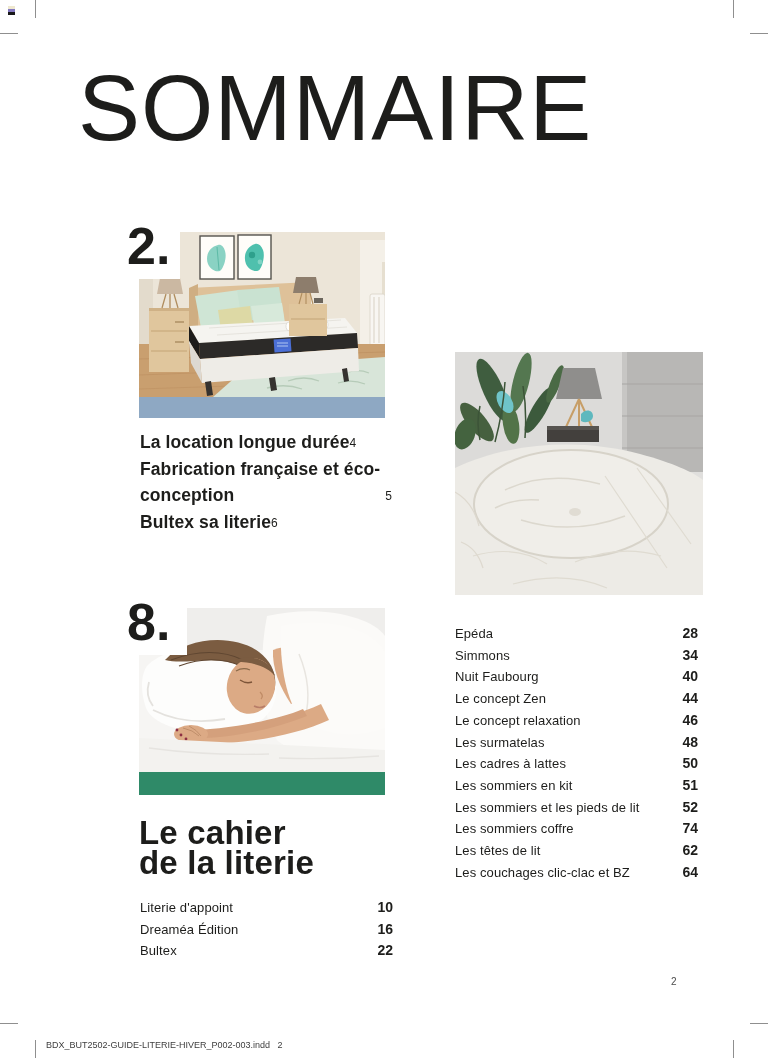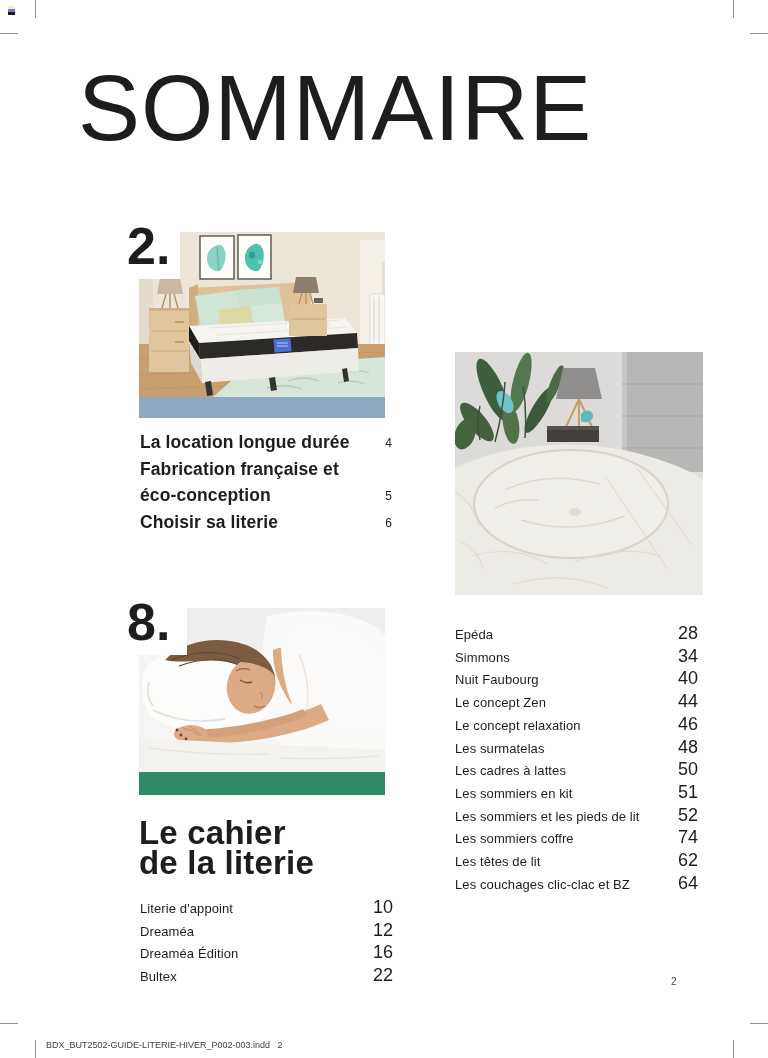--- a/index.html
+++ b/index.html
@@ -31,30 +31,30 @@
   
   .photo { position:absolute; overflow:hidden; }
   .photo svg { display:block; width:100%; height:100%; }
   #photo-bedroom  { left:139px; top:232px; width:246px; height:165px; }
   #strip-blue     { position:absolute; left:139px; top:397px; width:246px; height:21px; background:#8ea8c3; }
   #photo-mattress { left:455px; top:352px; width:248px; height:243px; }
   #photo-sleep    { left:139px; top:608px; width:246px; height:164px; }
   #strip-green    { position:absolute; left:139px; top:772px; width:246px; height:23px; background:#2f8a68; }
   
   .toc-bold { position:absolute; left:140px; top:429px; width:252px; }
-  .toc-bold .row { display:flex; justify-content:space-between; align-items:flex-end; margin-bottom:1px;gap:16px; }
+  .toc-bold .row { display:flex; align-items:flex-end; margin-bottom:1px; }
   .toc-bold .lbl { font-size:17.5px; font-weight:700; line-height:26px; letter-spacing:0.1px; }
   .toc-bold .num { font-size:12px; font-weight:400; padding-bottom:5px; color:#1d1d1b; }
   .heading {
     position:absolute; left:139px; top:818px; font-size:33px; font-weight:700;
     line-height:30px; letter-spacing:0.2px;
   }
   .toc-plain .row { display:flex; justify-content:space-between; align-items:baseline; }
   .toc-plain .lbl { font-size:13px; font-weight:400; letter-spacing:0.1px; }
-  .toc-plain .num { font-size:18px; font-weight:400; }
+  .toc-plain .num { font-size:14px; font-weight:700; }
   #toc-left  { position:absolute; left:140px; top:897px; width:253px;text-align:right; }
   #toc-left .row { line-height:21.5px; }
   #toc-right { position:absolute; left:455px; top:623px; width:243px; }
   #toc-right .row { line-height:20.7px; }
   
   .folio { position:absolute; left:671px; top:976px; font-size:10px; color:#4c4c4c; }
   .footer-left  { position:absolute; left:46px;  top:1040px; font-size:9px; color:#3e3e3e; white-space:pre; }
   .footer-right { position:absolute; right:44px; top:1041px; font-size:9px; color:#3e3e3e; white-space:pre;margin-top:29px; }
 </style>
 </head>
@@ -140,21 +140,21 @@
   <div class="toc-bold">
     <div class="row">
       <span class="lbl">La location longue durée</span>
       <span class="num">4</span>
     </div>
     <div class="row">
       <span class="lbl">Fabrication française et éco-conception</span>
       <span class="num">5</span>
     </div>
     <div class="row">
-      <span class="lbl">Choisir sa literie</span>
+      <span class="lbl">Bultex sa literie</span>
       <span class="num">6</span>
     </div>
   </div>
 
   <div class="photo" id="photo-mattress" aria-label="close-up of white quilted mattress topper with grey headboard and plants">
     <svg viewBox="0 0 248 243" preserveAspectRatio="none">
       <rect width="248" height="243" fill="#e0dfdd"></rect>
       <rect x="0" y="0" width="167" height="135" fill="#dcdbd9"></rect>
       <rect x="167" y="0" width="81" height="120" fill="#b8b7b5"></rect>
       <rect x="167" y="0" width="5" height="120" fill="#c7c6c4"></rect>
@@ -223,24 +223,20 @@
     <span>Le cahier</span><br>
     <span>de la literie</span>
   </h2>
 
   <div class="toc-plain" id="toc-left">
     <div class="row">
       <span class="lbl">Literie d'appoint</span>
       <span class="num">10</span>
     </div>
     <div class="row">
-      <span class="lbl">Dreaméa</span>
-      <span class="num">12</span>
-    </div>
-    <div class="row">
       <span class="lbl">Dreaméa Édition</span>
       <span class="num">16</span>
     </div>
     <div class="row">
       <span class="lbl">Bultex</span>
       <span class="num">22</span>
     </div>
   </div>
 
   <div class="toc-plain" id="toc-right">

